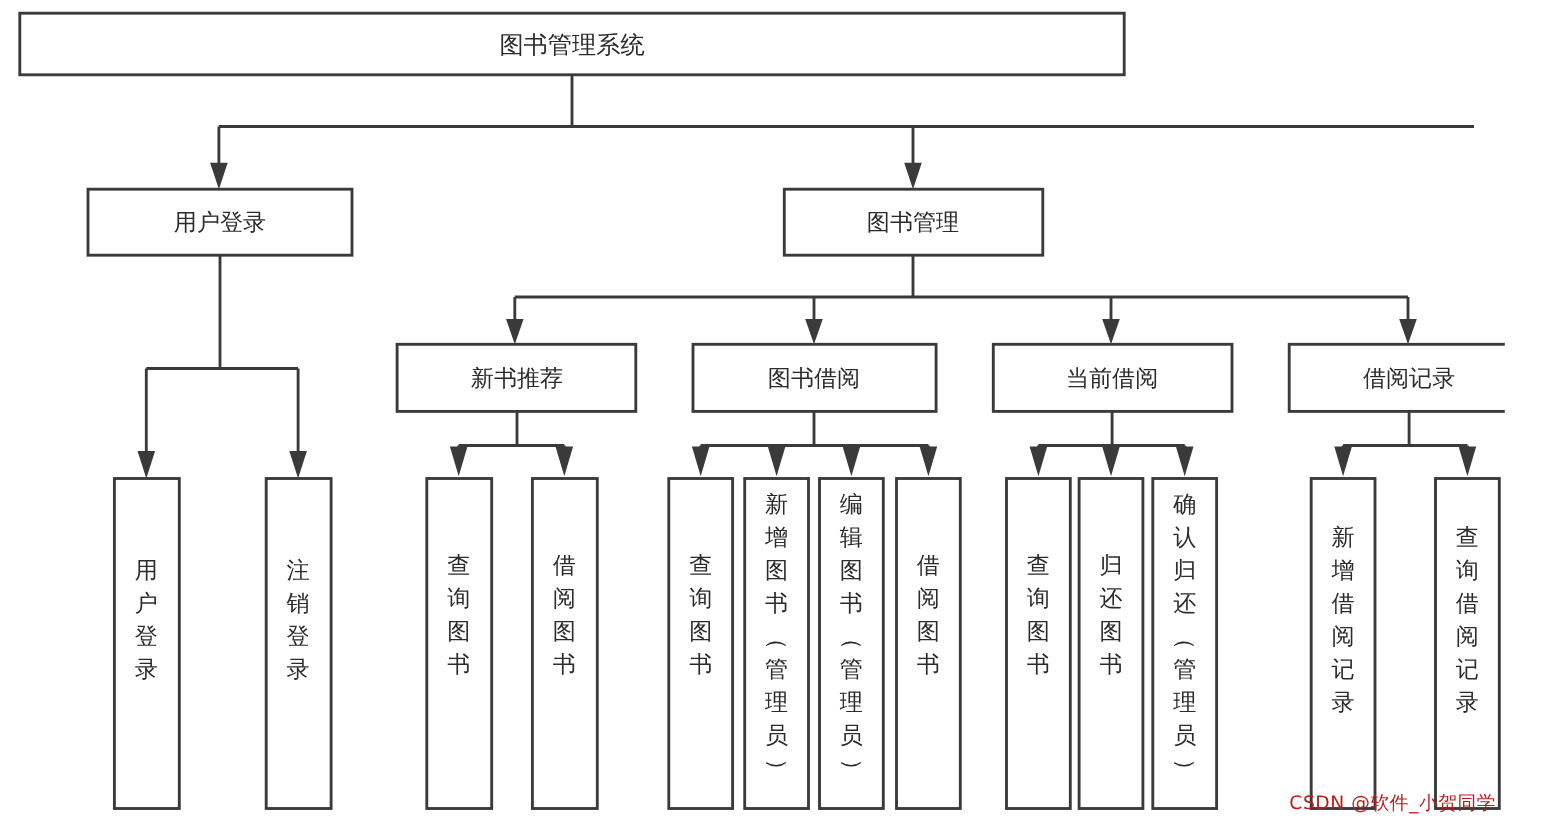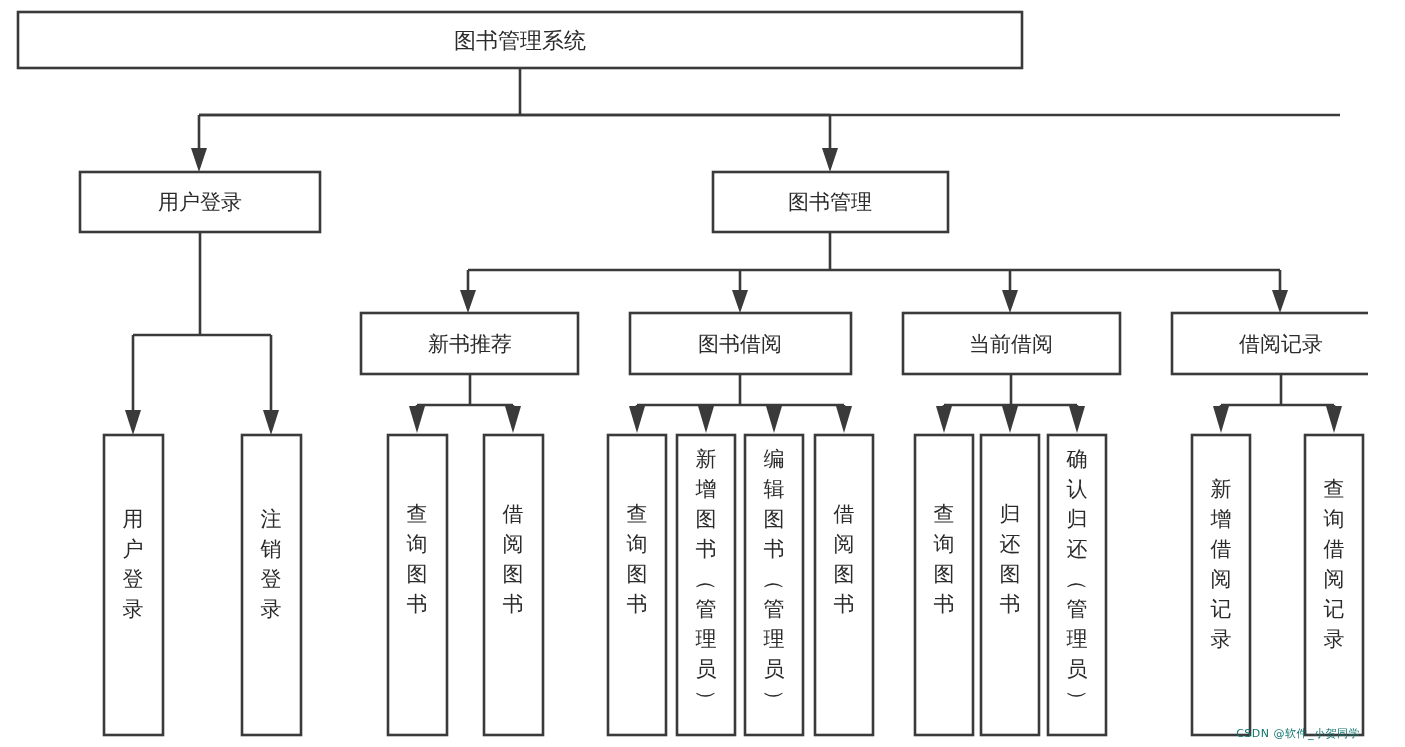--- a/index.html
+++ b/index.html
@@ -54,22 +54,22 @@
   }
   .arrow-head {
     fill: #3a3a3a;
     stroke: none;
   }
   .watermark {
     position: absolute;
     right: 8px;
     bottom: 6px;
     font-family: "DejaVu Sans", "Liberation Sans", sans-serif;
-    font-size: 11px;
-    color: #0f766e;
+    font-size: 17px;
+    color: #b91c1c;
     letter-spacing: 0.5px;
     white-space: nowrap;
     user-select: none;
   }
 </style>
 </head>
 <body>
 
 <div id="diagram-root">
 

